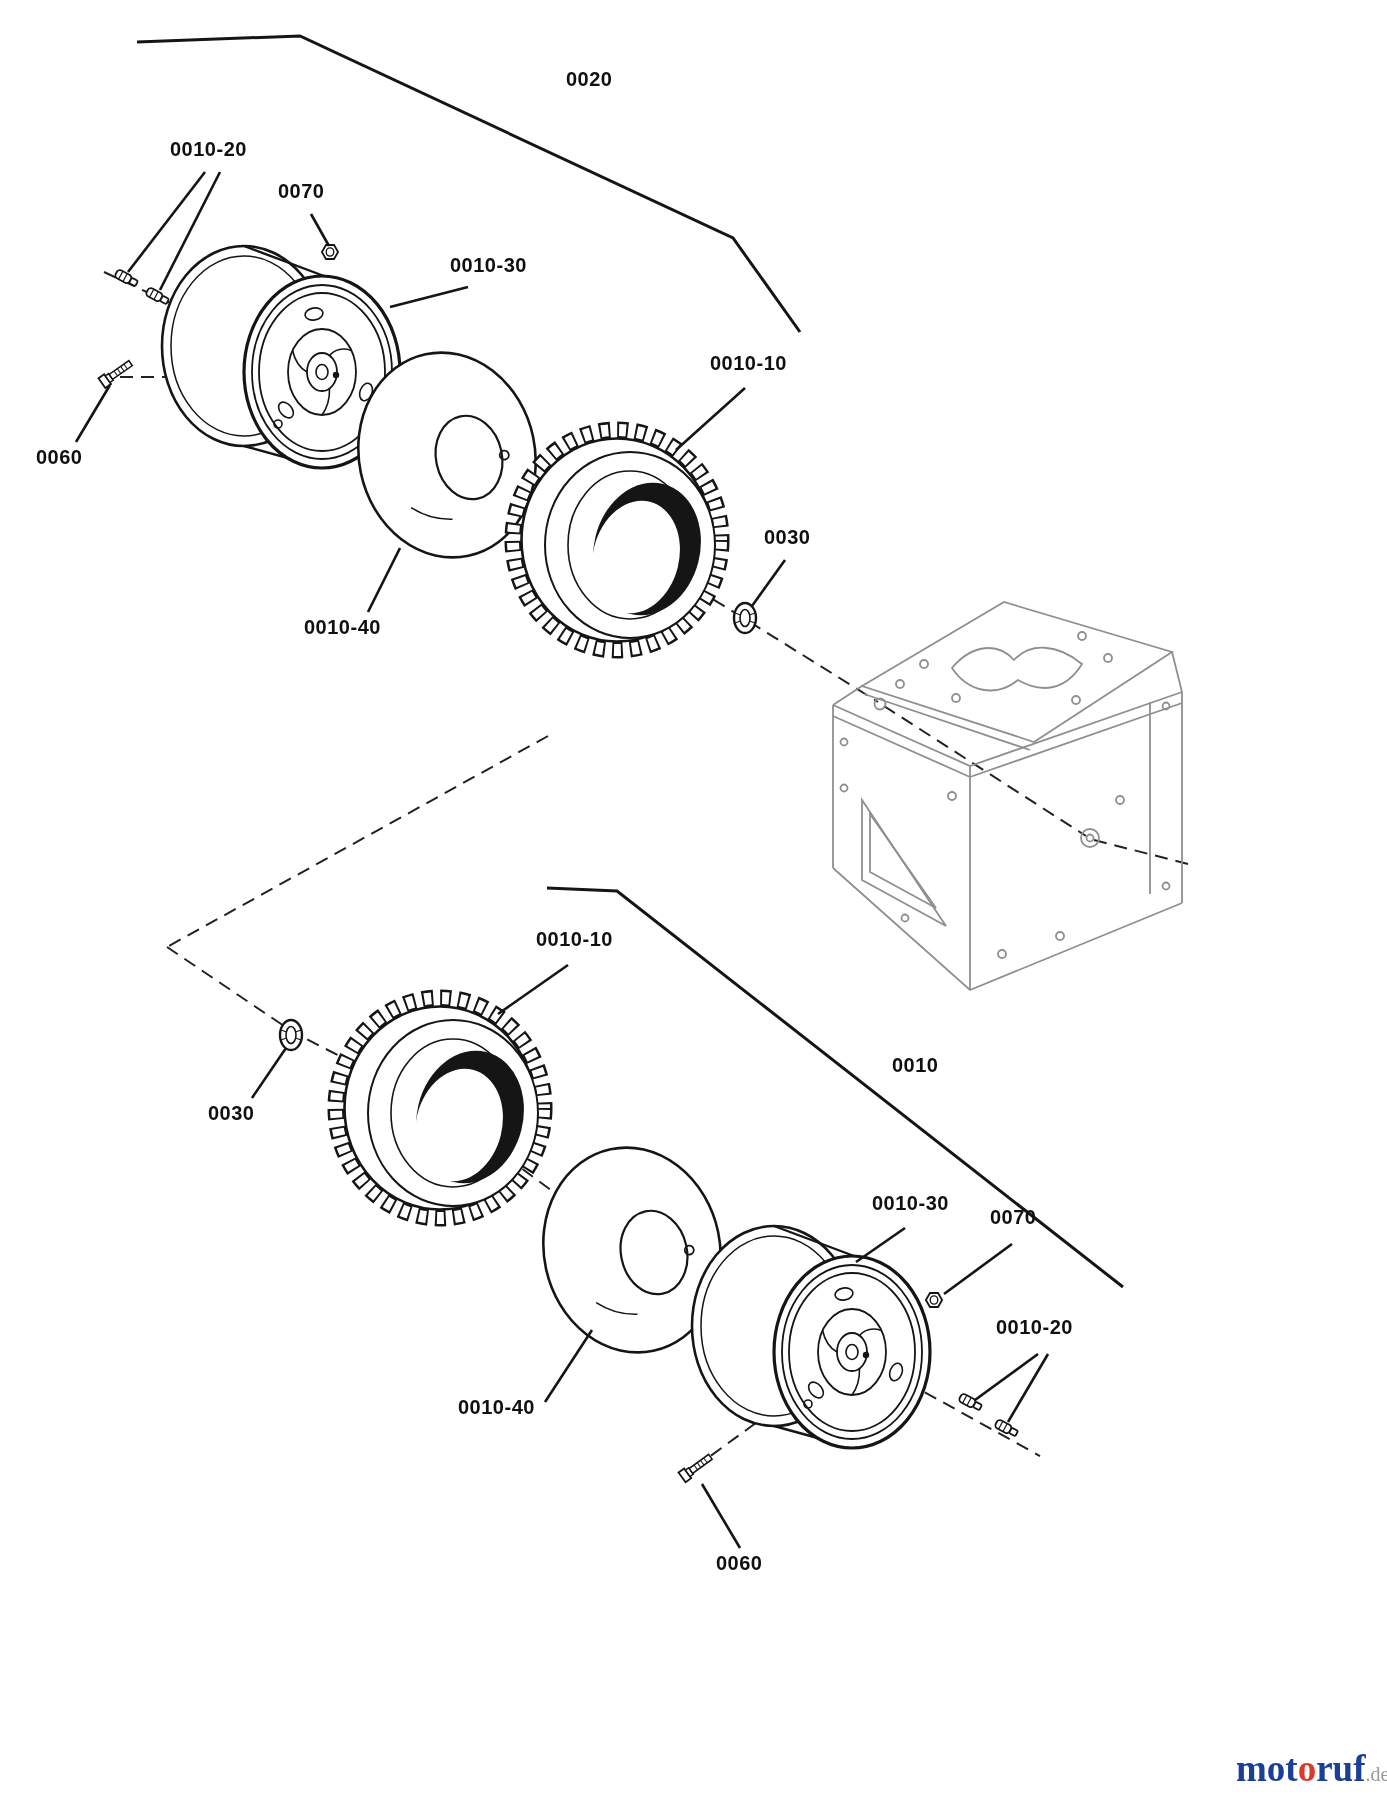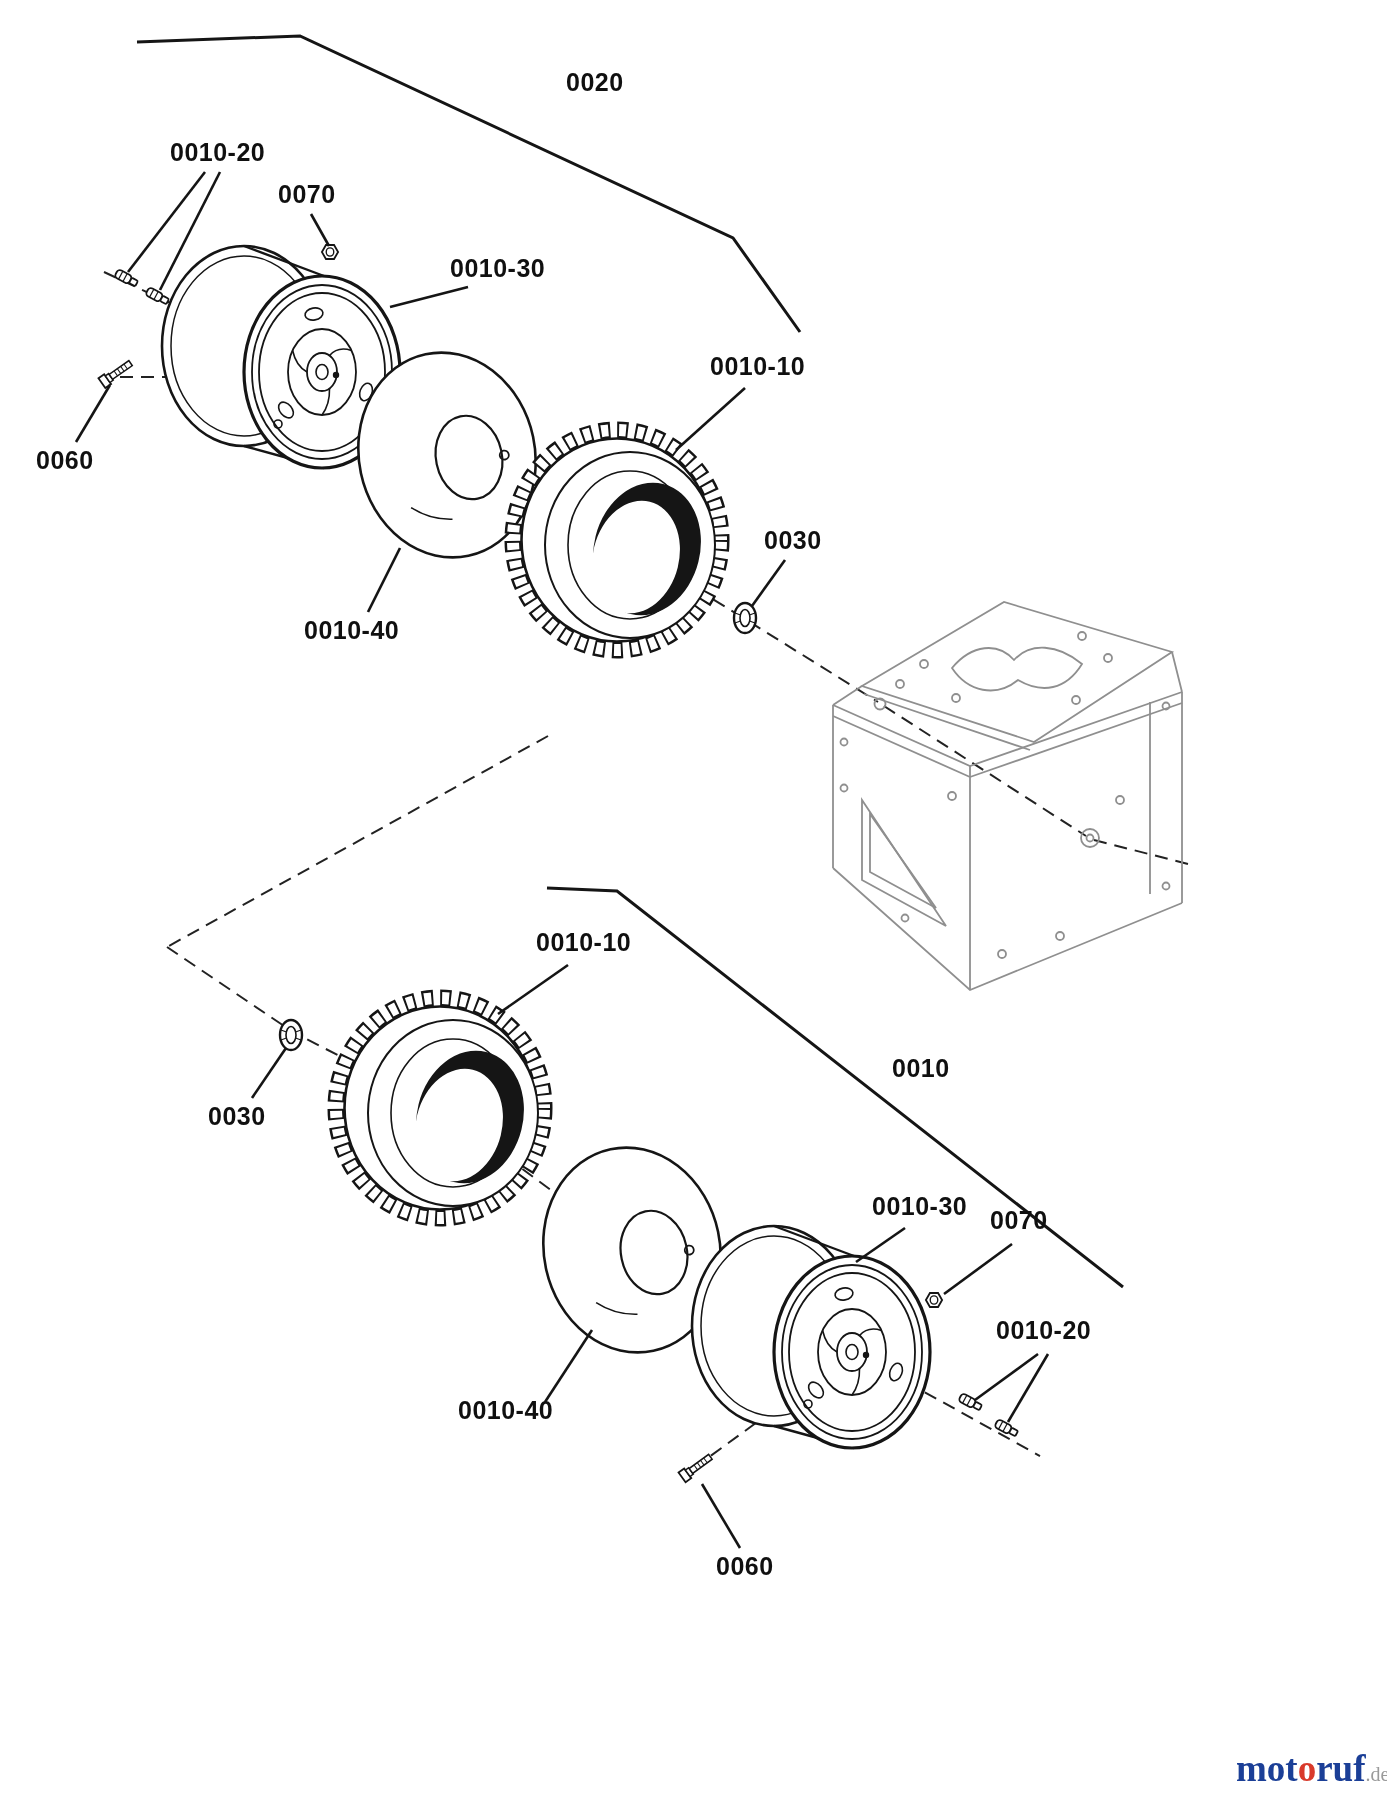--- a/index.html
+++ b/index.html
@@ -1,19 +1,19 @@
 <!DOCTYPE html>
 <html style="--line: #151515; --frame: #8f8f8f; --logo_blue: #1b3f97; --logo_red: #d93a2b; --logo_gray: #9a9a9a;"><head>
 <meta charset="utf-8">
 <style>
   html,body{margin:0;padding:0;background:#ffffff;}
   .canvas{position:relative;width:1387px;height:1800px;background:#fff;
           font-family:"Liberation Sans",sans-serif;overflow:hidden;}
   svg.art{position:absolute;left:0;top:0;}
-  .plabel{position:absolute;font-weight:700;font-size:25px;color:#101010;
+  .plabel{position:absolute;font-weight:700;font-size:20px;color:#101010;
           white-space:nowrap;letter-spacing:.5px;}
   .logo{position:absolute;left:1236px;top:1750px;line-height:1;
         font-family:"Liberation Serif",serif;font-weight:700;font-size:37px;
         color:var(--logo_blue,#1b3f97);text-decoration:none;}
   .logo .accent{color:var(--logo_red,#d93a2b);}
   .logo .suffix{font-size:20px;font-weight:400;color:var(--logo_gray,#9a9a9a);}
 </style>
 </head>
 <body>
 

